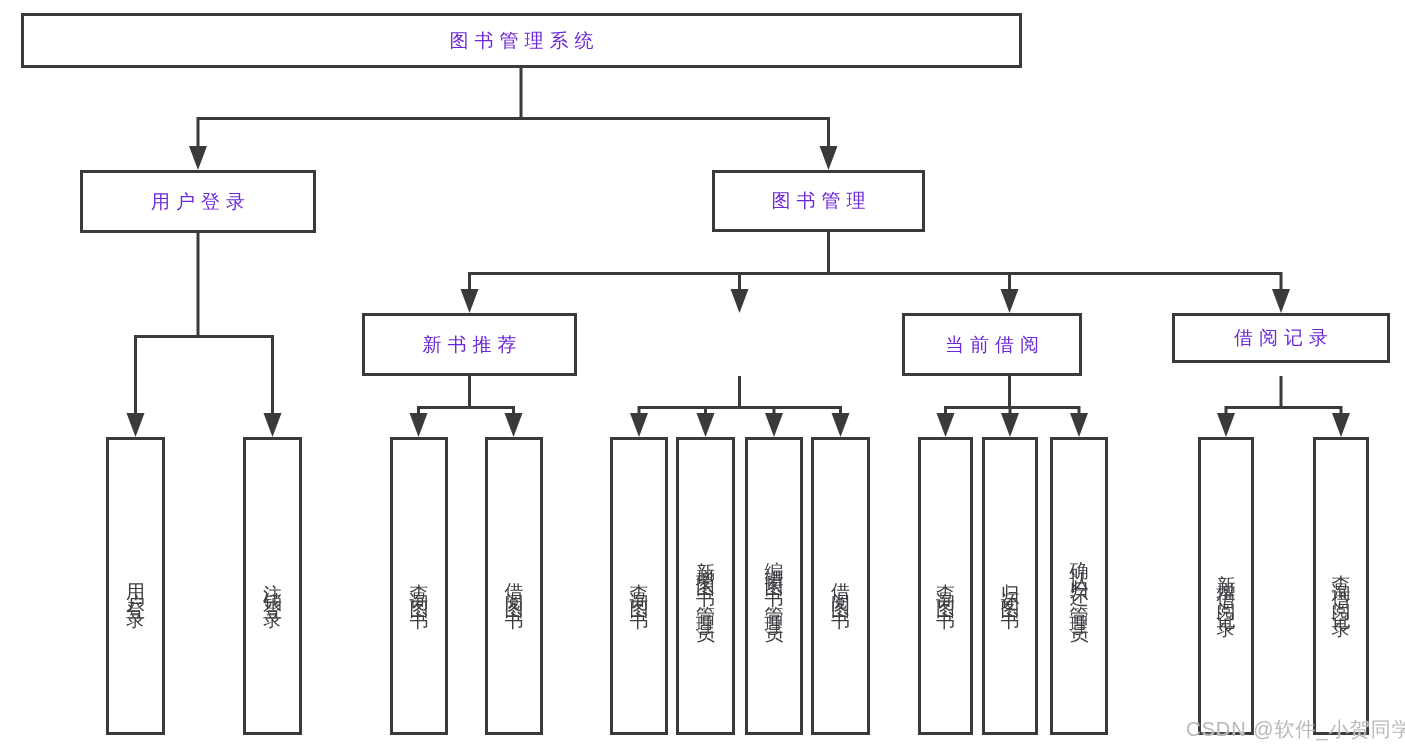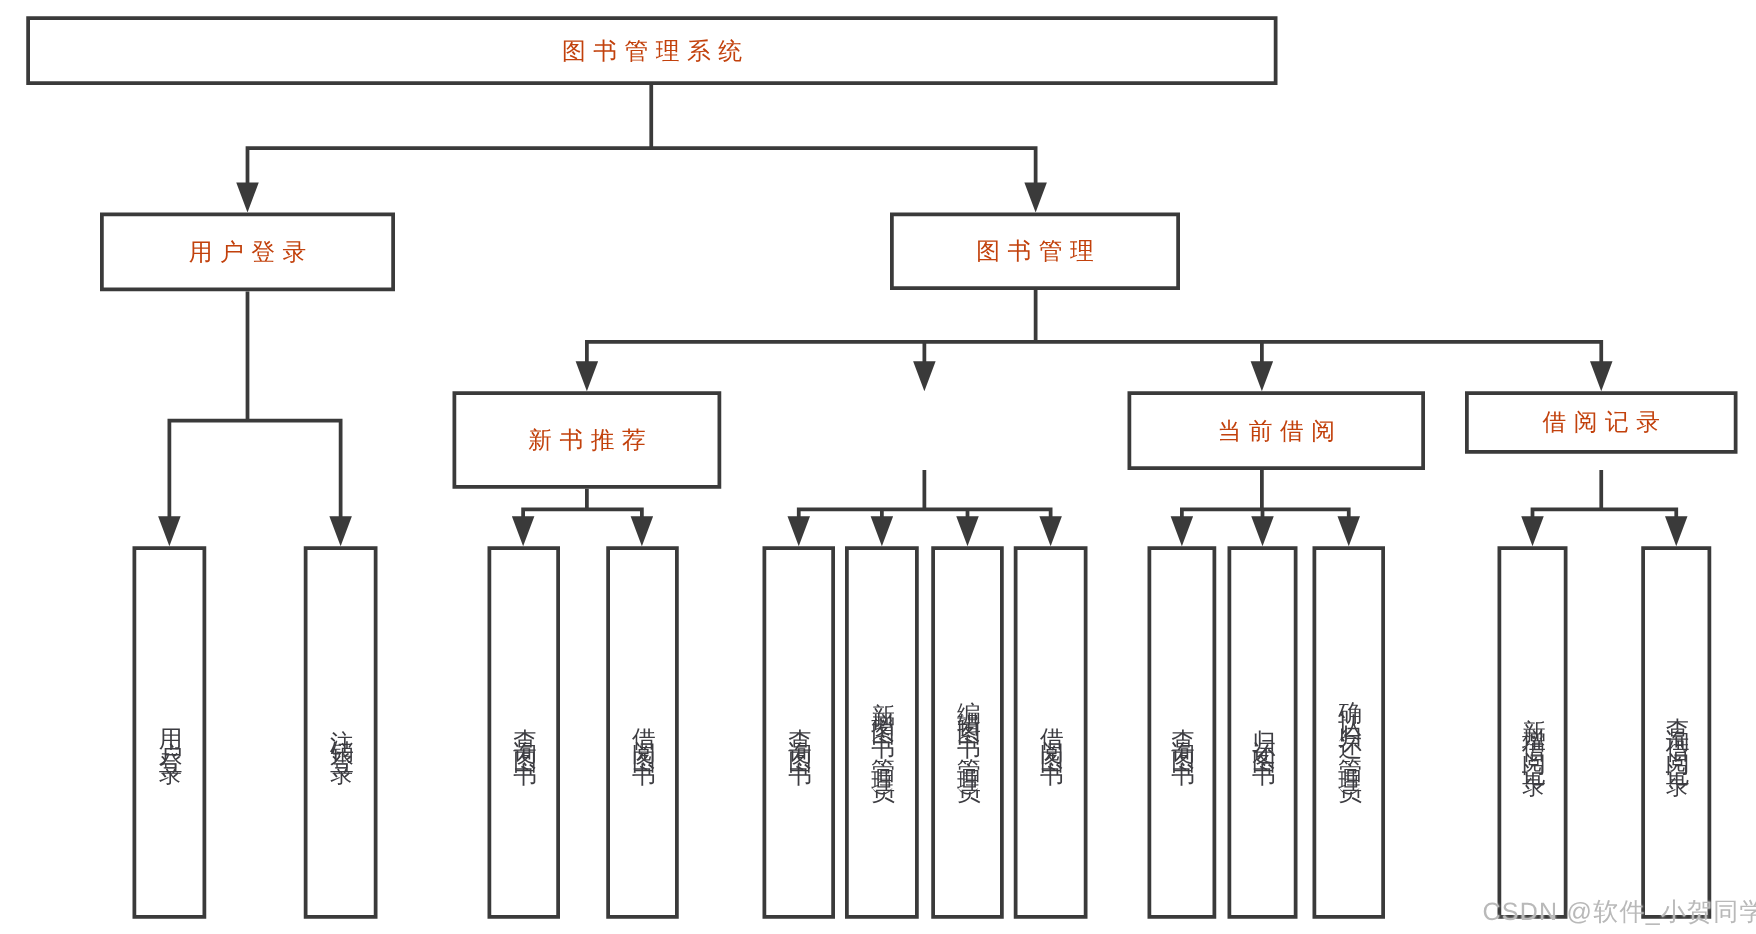--- a/index.html
+++ b/index.html
@@ -19,21 +19,21 @@
     background: #ffffff;
     display: flex;
     align-items: center;
     justify-content: center;
   }
   .node span {
     font-size: 19px;
     letter-spacing: 6px;
     text-indent: 6px;
     white-space: nowrap;
-    color: #c2410c;
+    color: #6d28d9;
   }
   .leaf span {
     writing-mode: vertical-rl;
     text-orientation: mixed;
     font-size: 19px;
     letter-spacing: 9px;
     white-space: nowrap;
     color: #3c3c41;
   }
   #connectors { position: absolute; left: 0; top: 0; }
@@ -84,28 +84,28 @@
              M1332 413 L1350 413 L1341 437 Z"></path>
   </svg>
 
   <div class="node" style="left:21px; top:13px; width:1001px; height:55px;">
     <span>图书管理系统</span>
   </div>
 
   <div class="node" style="left:80px; top:170px; width:236px; height:63px;">
     <span>用户登录</span>
   </div>
-  <div class="node" style="left:712px; top:170px; width:232px; height:62px;">
+  <div class="node" style="left:712px; top:170px; width:213px; height:62px;">
     <span>图书管理</span>
   </div>
 
-  <div class="node" style="left:362px; top:313px; width:215px; height:78px;">
+  <div class="node" style="left:362px; top:313px; width:215px; height:63px;">
     <span>新书推荐</span>
   </div>
-  <div class="node" style="left:902px; top:313px; width:238px; height:63px;">
+  <div class="node" style="left:902px; top:313px; width:180px; height:63px;">
     <span>当前借阅</span>
   </div>
   <div class="node" style="left:1172px; top:313px; width:218px; height:50px;">
     <span>借阅记录</span>
   </div>
 
   <div class="leaf" style="left:106px; top:437px; width:59px; height:298px;">
     <span>用户登录</span>
   </div>
   <div class="leaf" style="left:243px; top:437px; width:59px; height:298px;">

